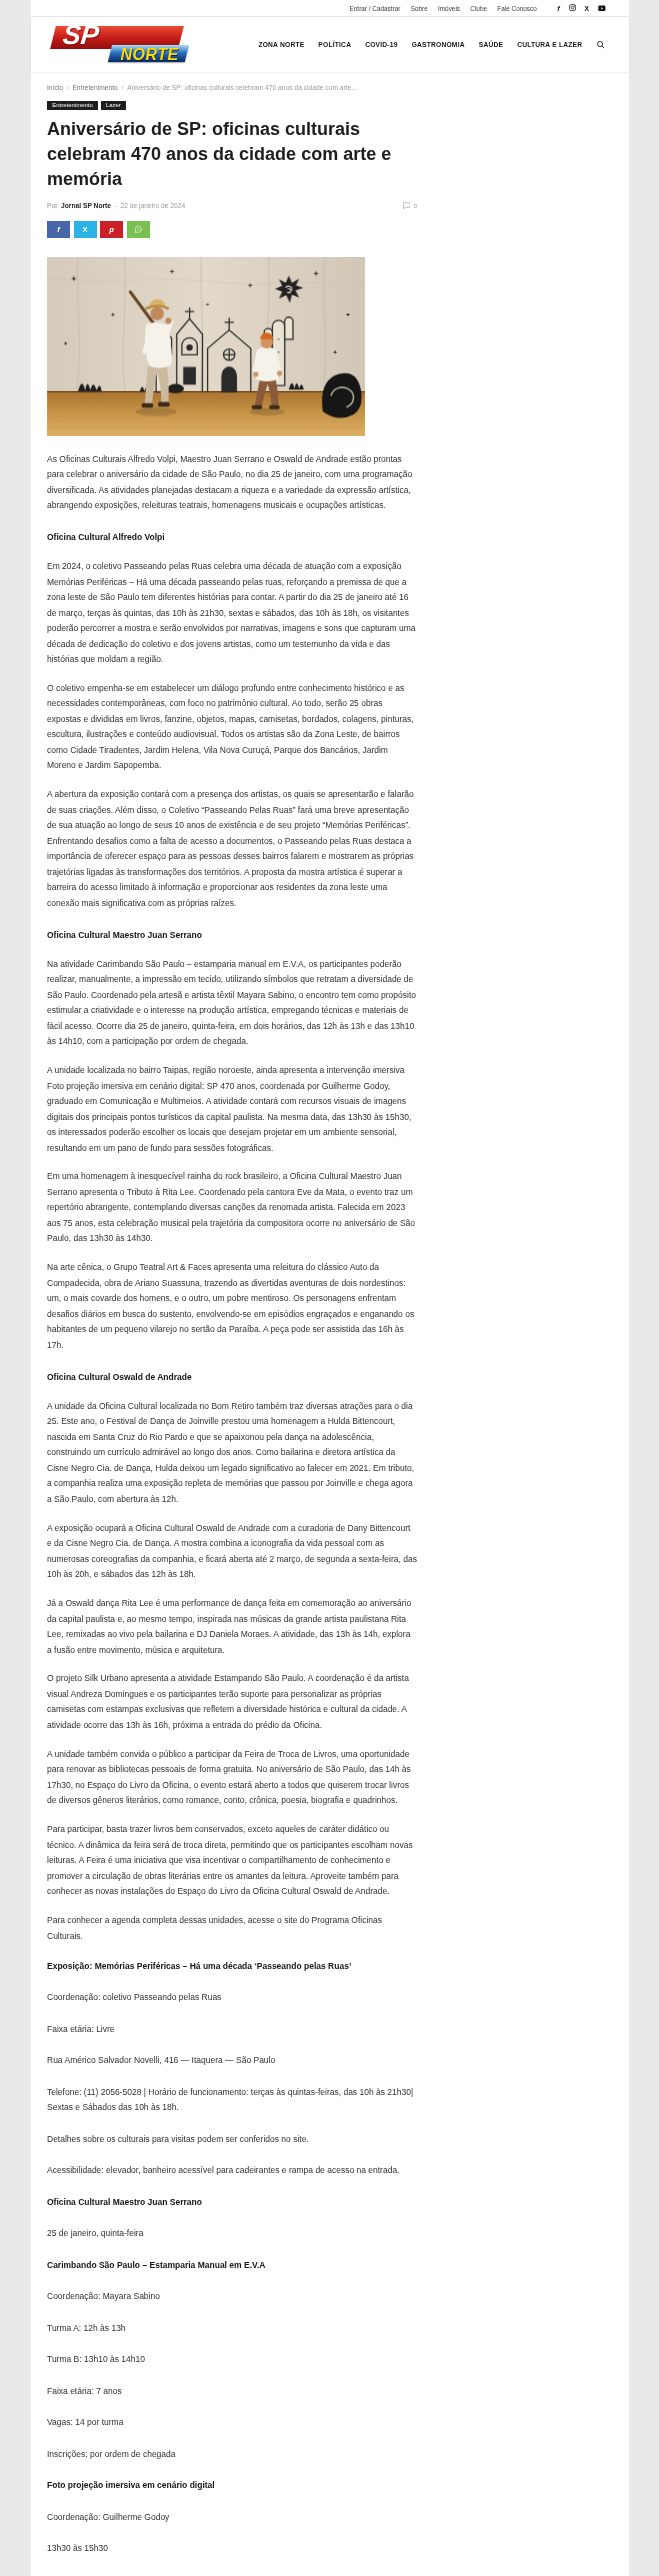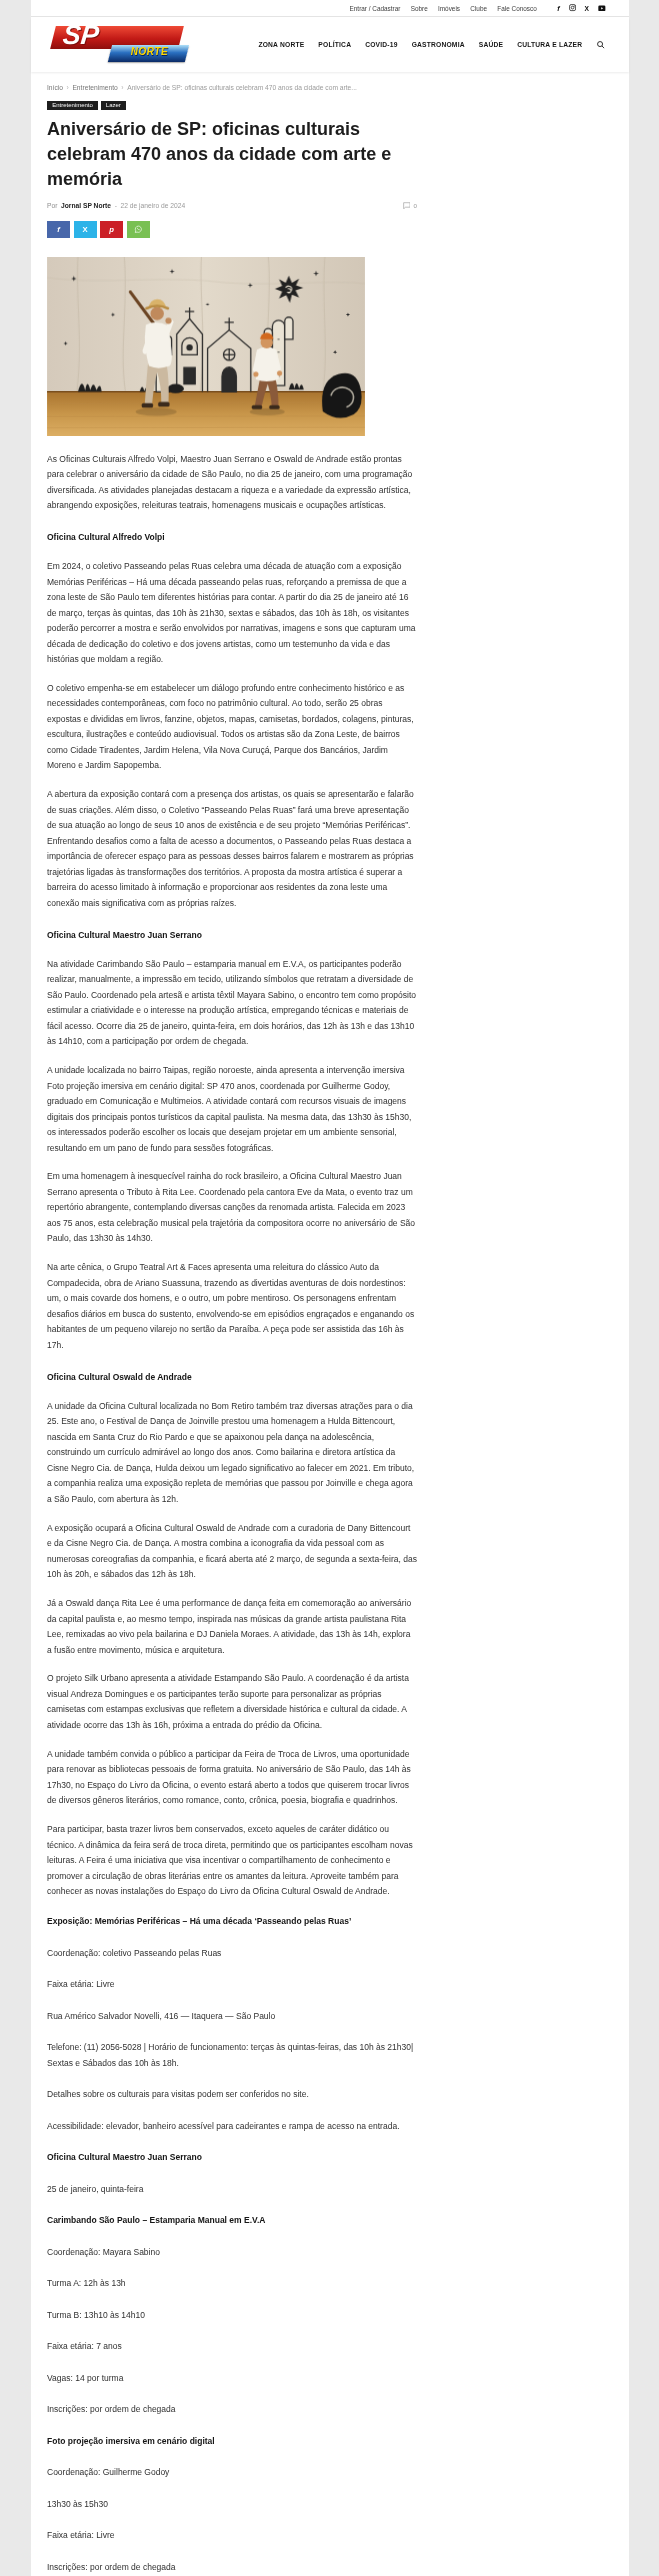--- a/index.html
+++ b/index.html
@@ -16,21 +16,21 @@
   .header{display:flex;justify-content:space-between;align-items:center;padding:8.2px 23px 9.3px 16.5px;box-shadow:0 1.5px 2.1px rgba(0,0,0,.07);position:relative;}
   .nav{display:flex;gap:14px;align-items:center;font-weight:bold;font-size:6.7px;letter-spacing:0.2px;}
   .nav a{color:#161616;text-decoration:none;}
   .nav .search{display:flex;align-items:center;color:#111;}
 
   
   .logo{position:relative;width:149px;height:38px;display:block;text-decoration:none;}
   .lg-sp{position:absolute;left:6.2px;top:1px;width:128px;height:23px;background:linear-gradient(180deg,#ef4a36 0%,#c21a16 55%,#8e0f0d 100%);transform:skewX(-14deg);}
   .lg-sptext{position:absolute;left:15.5px;top:-3.6px;font-size:27px;font-weight:bold;font-style:italic;color:#fff;line-height:1;text-shadow:1px 1px 0 #7e0d0b;transform:skewX(-6deg);}
   .lg-norte{position:absolute;left:63px;top:19.6px;width:77px;height:16.5px;background:linear-gradient(180deg,#aee0f9 0%,#2a6fc0 45%,#0a2a66 100%);transform:skewX(-14deg);box-shadow:0 1px 1.5px rgba(0,0,0,.35);}
-  .lg-nortetext{position:absolute;left:64px;top:20.6px;width:77px;text-align:center;font-size:10px;font-weight:bold;font-style:italic;color:#ffd800;letter-spacing:0.5px;text-shadow:0.5px 0.5px 0 #06215c;}
+  .lg-nortetext{position:absolute;left:64px;top:20.6px;width:77px;text-align:center;font-size:16px;font-weight:bold;font-style:italic;color:#ffd800;letter-spacing:0.5px;text-shadow:0.5px 0.5px 0 #06215c;}
 
   
   .main{padding:6.2px 23px 0 16.5px;}
   .breadcrumb{font-size:6.7px;color:#9b9b9b;padding:5.2px 0 8.2px;}
   .breadcrumb a{color:#777;text-decoration:none;}
   .crumb-sep{margin:0 3.6px;color:#b5b5b5;}
   .tags{margin:1px 0 0;}
   .tags a{background:#1e1e1e;color:#fff;font-size:6px;padding:1.5px 5.2px 2.1px;margin-right:2.6px;text-decoration:none;display:inline-block;}
   h1.title{font-size:18px;line-height:1.38;color:#1d1d1d;margin:7.2px 0 8.2px;font-weight:700;width:370px;}
   .byline{width:370px;display:flex;align-items:center;font-size:6.7px;color:#8e8e8e;padding:2.1px 0 6.2px;}
@@ -300,20 +300,21 @@
         <p class="blk blk-p">A unidade localizada no bairro Taipas, região noroeste, ainda apresenta a intervenção imersiva Foto projeção imersiva em cenário digital: SP 470 anos, coordenada por Guilherme Godoy, graduado em Comunicação e Multimeios. A atividade contará com recursos visuais de imagens digitais dos principais pontos turísticos da capital paulista. Na mesma data, das 13h30 às 15h30, os interessados poderão escolher os locais que desejam projetar em um ambiente sensorial, resultando em um pano de fundo para sessões fotográficas.</p>
         <p class="blk blk-p">Em uma homenagem à inesquecível rainha do rock brasileiro, a Oficina Cultural Maestro Juan Serrano apresenta o Tributo à Rita Lee. Coordenado pela cantora Eve da Mata, o evento traz um repertório abrangente, contemplando diversas canções da renomada artista. Falecida em 2023 aos 75 anos, esta celebração musical pela trajetória da compositora ocorre no aniversário de São Paulo, das 13h30 às 14h30.</p>
         <p class="blk blk-p">Na arte cênica, o Grupo Teatral Art &amp; Faces apresenta uma releitura do clássico Auto da Compadecida, obra de Ariano Suassuna, trazendo as divertidas aventuras de dois nordestinos: um, o mais covarde dos homens, e o outro, um pobre mentiroso. Os personagens enfrentam desafios diários em busca do sustento, envolvendo-se em episódios engraçados e enganando os habitantes de um pequeno vilarejo no sertão da Paraíba. A peça pode ser assistida das 16h às 17h.</p>
         <p class="blk blk-h">Oficina Cultural Oswald de Andrade</p>
         <p class="blk blk-p">A unidade da Oficina Cultural localizada no Bom Retiro também traz diversas atrações para o dia 25. Este ano, o Festival de Dança de Joinville prestou uma homenagem a Hulda Bittencourt, nascida em Santa Cruz do Rio Pardo e que se apaixonou pela dança na adolescência, construindo um currículo admirável ao longo dos anos. Como bailarina e diretora artística da Cisne Negro Cia. de Dança, Hulda deixou um legado significativo ao falecer em 2021. Em tributo, a companhia realiza uma exposição repleta de memórias que passou por Joinville e chega agora a São Paulo, com abertura às 12h.</p>
         <p class="blk blk-p">A exposição ocupará a Oficina Cultural Oswald de Andrade com a curadoria de Dany Bittencourt e da Cisne Negro Cia. de Dança. A mostra combina a iconografia da vida pessoal com as numerosas coreografias da companhia, e ficará aberta até 2 março, de segunda a sexta-feira, das 10h às 20h, e sábados das 12h às 18h.</p>
         <p class="blk blk-p">Já a Oswald dança Rita Lee é uma performance de dança feita em comemoração ao aniversário da capital paulista e, ao mesmo tempo, inspirada nas músicas da grande artista paulistana Rita Lee, remixadas ao vivo pela bailarina e DJ Daniela Moraes. A atividade, das 13h às 14h, explora a fusão entre movimento, música e arquitetura.</p>
         <p class="blk blk-p">O projeto Silk Urbano apresenta a atividade Estampando São Paulo. A coordenação é da artista visual Andreza Domingues e os participantes terão suporte para personalizar as próprias camisetas com estampas exclusivas que refletem a diversidade histórica e cultural da cidade. A atividade ocorre das 13h às 16h, próxima a entrada do prédio da Oficina.</p>
         <p class="blk blk-p">A unidade também convida o público a participar da Feira de Troca de Livros, uma oportunidade para renovar as bibliotecas pessoais de forma gratuita. No aniversário de São Paulo, das 14h às 17h30, no Espaço do Livro da Oficina, o evento estará aberto a todos que quiserem trocar livros de diversos gêneros literários, como romance, conto, crônica, poesia, biografia e quadrinhos.</p>
         <p class="blk blk-p">Para participar, basta trazer livros bem conservados, exceto aqueles de caráter didático ou técnico. A dinâmica da feira será de troca direta, permitindo que os participantes escolham novas leituras. A Feira é uma iniciativa que visa incentivar o compartilhamento de conhecimento e promover a circulação de obras literárias entre os amantes da leitura. Aproveite também para conhecer as novas instalações do Espaço do Livro da Oficina Cultural Oswald de Andrade.</p>
+        <p class="blk blk-p">Para conhecer a agenda completa dessas unidades, acesse o site do Programa Oficinas Culturais.</p>
         <p class="blk blk-bline">Exposição: Memórias Periféricas – Há uma década ‘Passeando pelas Ruas’</p>
         <p class="blk blk-line">Coordenação: coletivo Passeando pelas Ruas</p>
         <p class="blk blk-line">Faixa etária: Livre</p>
         <p class="blk blk-line">Rua Américo Salvador Novelli, 416 — Itaquera — São Paulo</p>
         <p class="blk blk-line">Telefone: (11) 2056-5028 | Horário de funcionamento: terças às quintas-feiras, das 10h às 21h30| Sextas e Sábados das 10h às 18h.</p>
         <p class="blk blk-line">Detalhes sobre os culturais para visitas podem ser conferidos no site.</p>
         <p class="blk blk-line">Acessibilidade: elevador, banheiro acessível para cadeirantes e rampa de acesso na entrada.</p>
         <p class="blk blk-bline">Oficina Cultural Maestro Juan Serrano</p>
         <p class="blk blk-line">25 de janeiro, quinta-feira</p>
         <p class="blk blk-bline">Carimbando São Paulo – Estamparia Manual em E.V.A</p>

